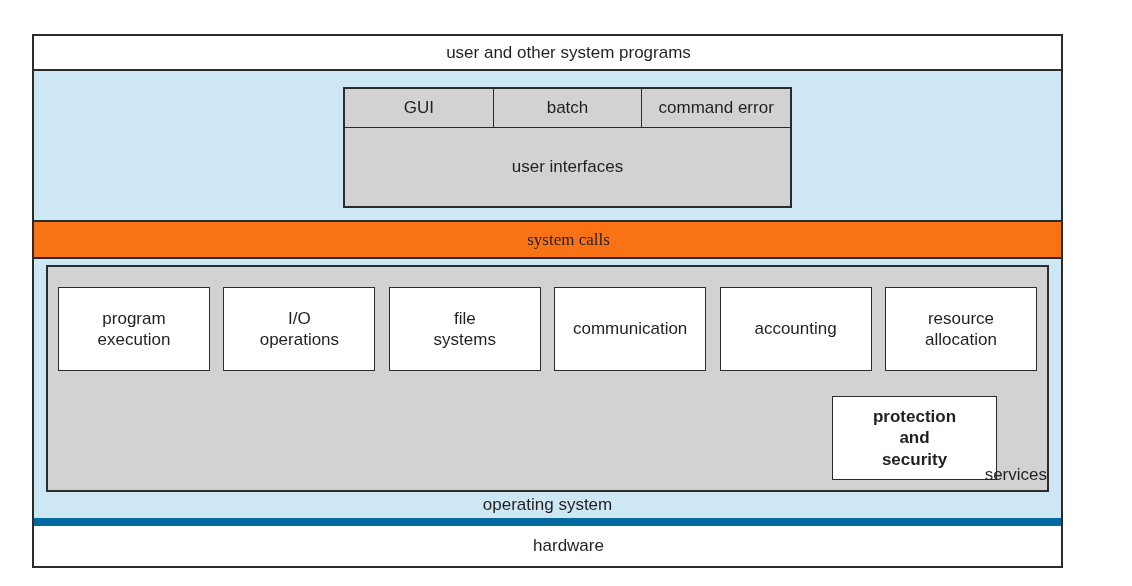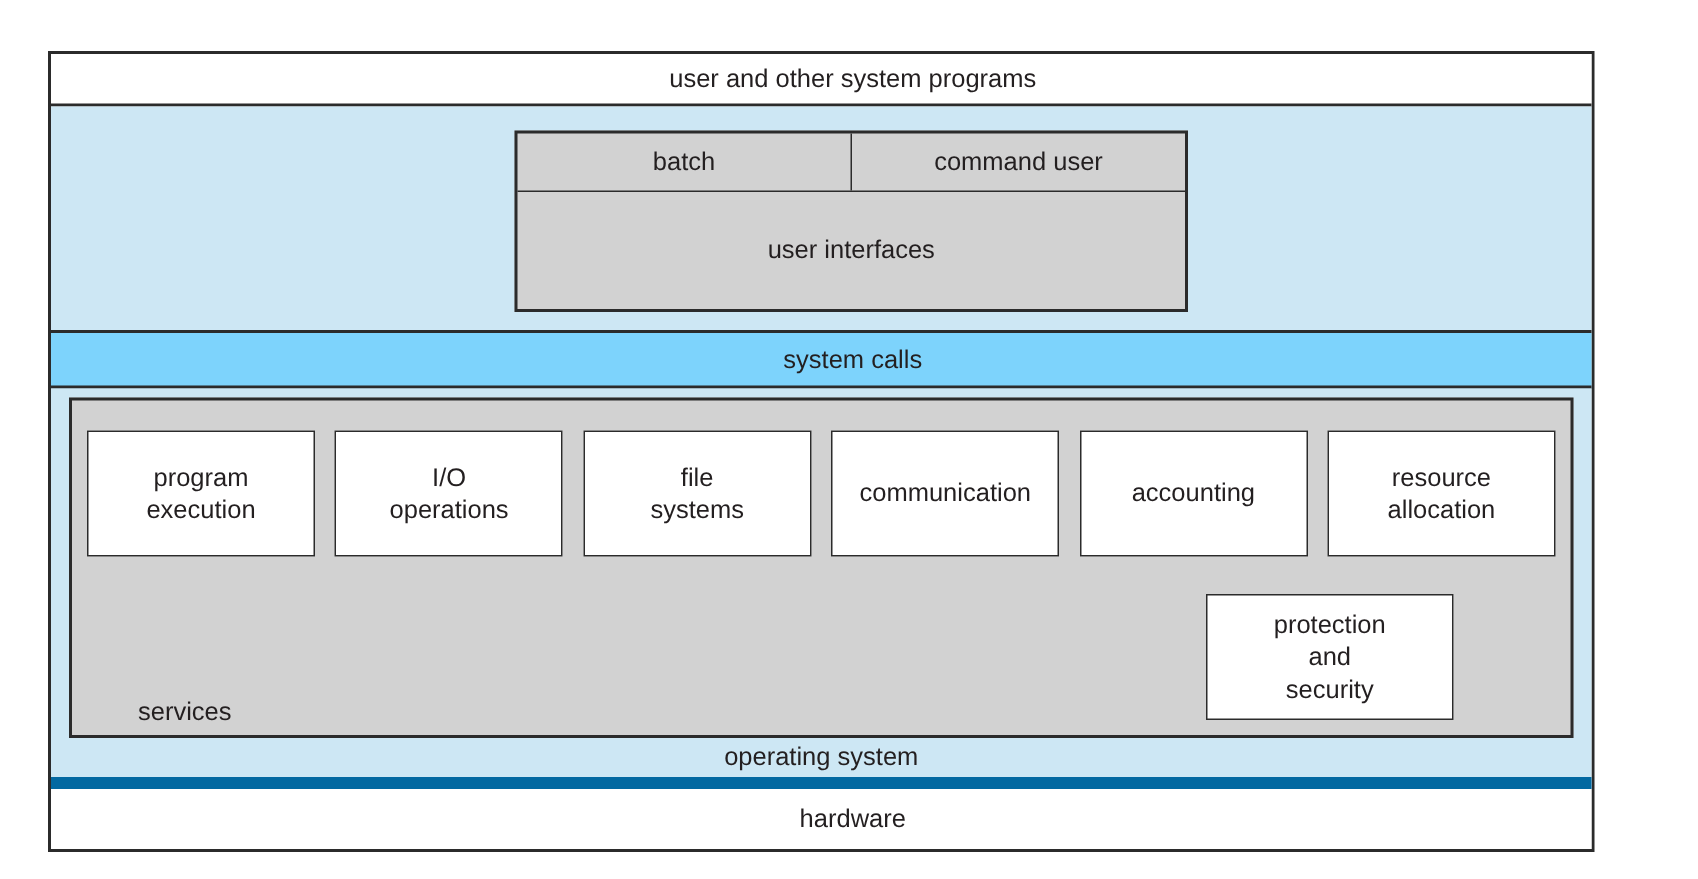--- a/index.html
+++ b/index.html
@@ -31,22 +31,23 @@
     border-bottom: 2px solid #2b2b2b;
   }
   .band-ui {
     height: 151px;
     background: #cde7f4;
     border-bottom: 2px solid #2b2b2b;
     position: relative;
   }
   .band-syscalls {
     height: 37px;
-    background: #7dd3fc;
+    background: #f97316;
     border-bottom: 2px solid #2b2b2b;
+    font-family: Liberation Serif, serif;
   }
   .band-os {
     height: 267px;
     background: #cde7f4;
     border-bottom: 8px solid #0369a1;
     display: flex; flex-direction: column;
   }
   .band-hw {
     height: 40px;
     background: #ffffff;
@@ -93,44 +94,45 @@
   .svc-box {
     background: #ffffff;
     border: 1.5px solid #2b2b2b;
     display: flex; align-items: center; justify-content: center;
     text-align: center;
     white-space: pre-line;
     line-height: 1.25;
   }
   .svc-row1 .svc-box { width: 152px; height: 84px; }
   .svc-box.pos-error      { position: absolute; left: 98px;  top: 129px; width: 165px; height: 84px; }
-  .svc-box.pos-protection { position: absolute; left: 756px; top: 129px; width: 165px; height: 84px; }
+  .svc-box.pos-protection { position: absolute; left: 784px; top: 129px; width: 165px; height: 84px; font-weight: bold; }
   .svc-label {
     position: absolute;
     left: 0; right: 0; bottom: 5px;
-    text-align: left;
+    text-align: right;
     padding-left: 44px;
   }
   .os-label {
     flex: 1;
     display: flex; align-items: center; justify-content: center;
   }
 </style>
 </head>
 <body>
 
 <div class="figure">
 
   <div class="band band-top band-label">user and other system programs</div>
 
   <div class="band band-ui">
     <div class="ui-box">
       <div class="ui-row">
+        <div class="ui-cell">GUI</div>
         <div class="ui-cell">batch</div>
-        <div class="ui-cell">command user</div>
+        <div class="ui-cell">command error</div>
       </div>
       <div class="ui-label">user interfaces</div>
     </div>
   </div>
 
   <div class="band band-syscalls band-label">system calls</div>
 
   <div class="band band-os">
     <div class="services-box">
       <div class="svc-row1">

